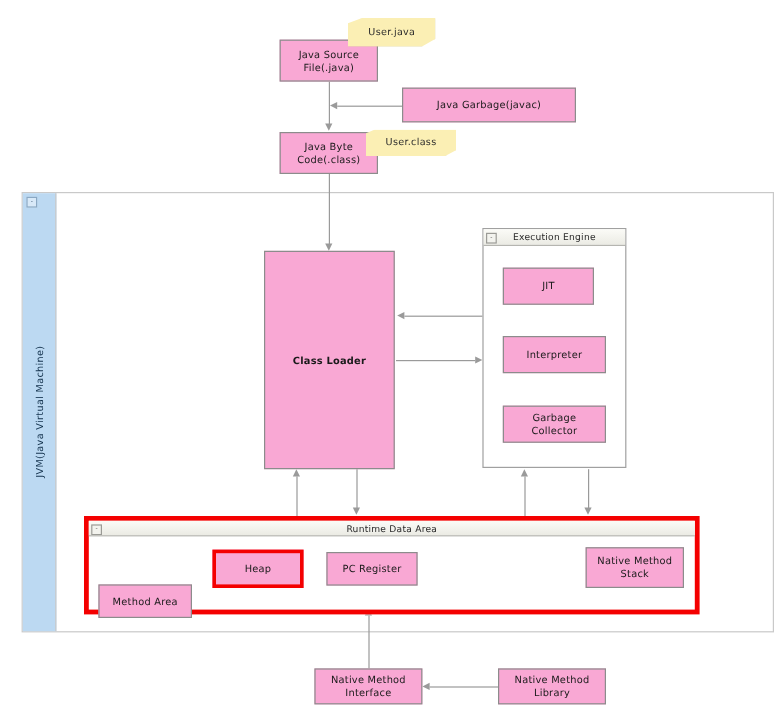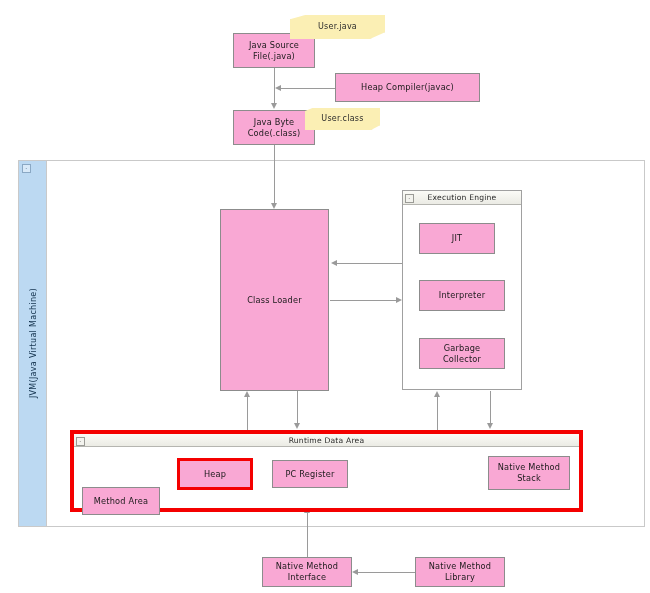--- a/index.html
+++ b/index.html
@@ -131,29 +131,29 @@
 <body>
 
 <div id="canvas">
 
   <div class="node" id="java-source-file" style="left:233px;top:33px;width:82px;height:35px;">
     <span class="lbl">Java Source
 File(.java)</span>
   </div>
 
   <div class="node" id="java-compiler" style="left:335px;top:73px;width:145px;height:29px;">
-    <span class="lbl">Heap Compiler(javac)</span>
+    <span class="lbl">Java Garbage(javac)</span>
   </div>
 
   <div class="node" id="java-byte-code" style="left:233px;top:110px;width:82px;height:35px;">
     <span class="lbl">Java Byte
 Code(.class)</span>
   </div>
 
-  <div class="sticky fold-tl" id="sticky-user-java" style="left:290px;top:15px;width:95px;height:24px;">
+  <div class="sticky fold-tl" id="sticky-user-java" style="left:290px;top:15px;width:73px;height:24px;">
     <span class="txt">User.java</span>
   </div>
 
   <div class="sticky fold-tl2" id="sticky-user-class" style="left:305px;top:108px;width:75px;height:22px;">
     <span class="txt">User.class</span>
   </div>
 
   <div class="ln v" style="left:274px;top:68px;height:36px;"></div>
   <div class="ah down" style="left:270.5px;top:103px;"></div>
 
@@ -164,21 +164,21 @@
   <div class="ah down" style="left:270.5px;top:203px;"></div>
 
   <div id="jvm-container"></div>
   <div id="jvm-sidebar">
     <span class="minibtn">-</span>
   </div>
   <div id="jvm-vertical-label">
     <span>JVM(Java Virtual Machine)</span>
   </div>
 
-  <div class="node" id="class-loader" style="left:220px;top:209px;width:109px;height:182px;">
+  <div class="node" id="class-loader" style="left:220px;top:209px;width:109px;height:182px;font-weight:bold;">
     <span class="lbl">Class Loader</span>
   </div>
 
   <div class="panel" id="execution-engine">
     <div class="titlebar">
       <span class="minibtn">-</span>
       <span>Execution Engine</span>
     </div>
     <div class="node" style="left:16px;top:32px;width:76px;height:31px;">
       <span class="lbl">JIT</span>

